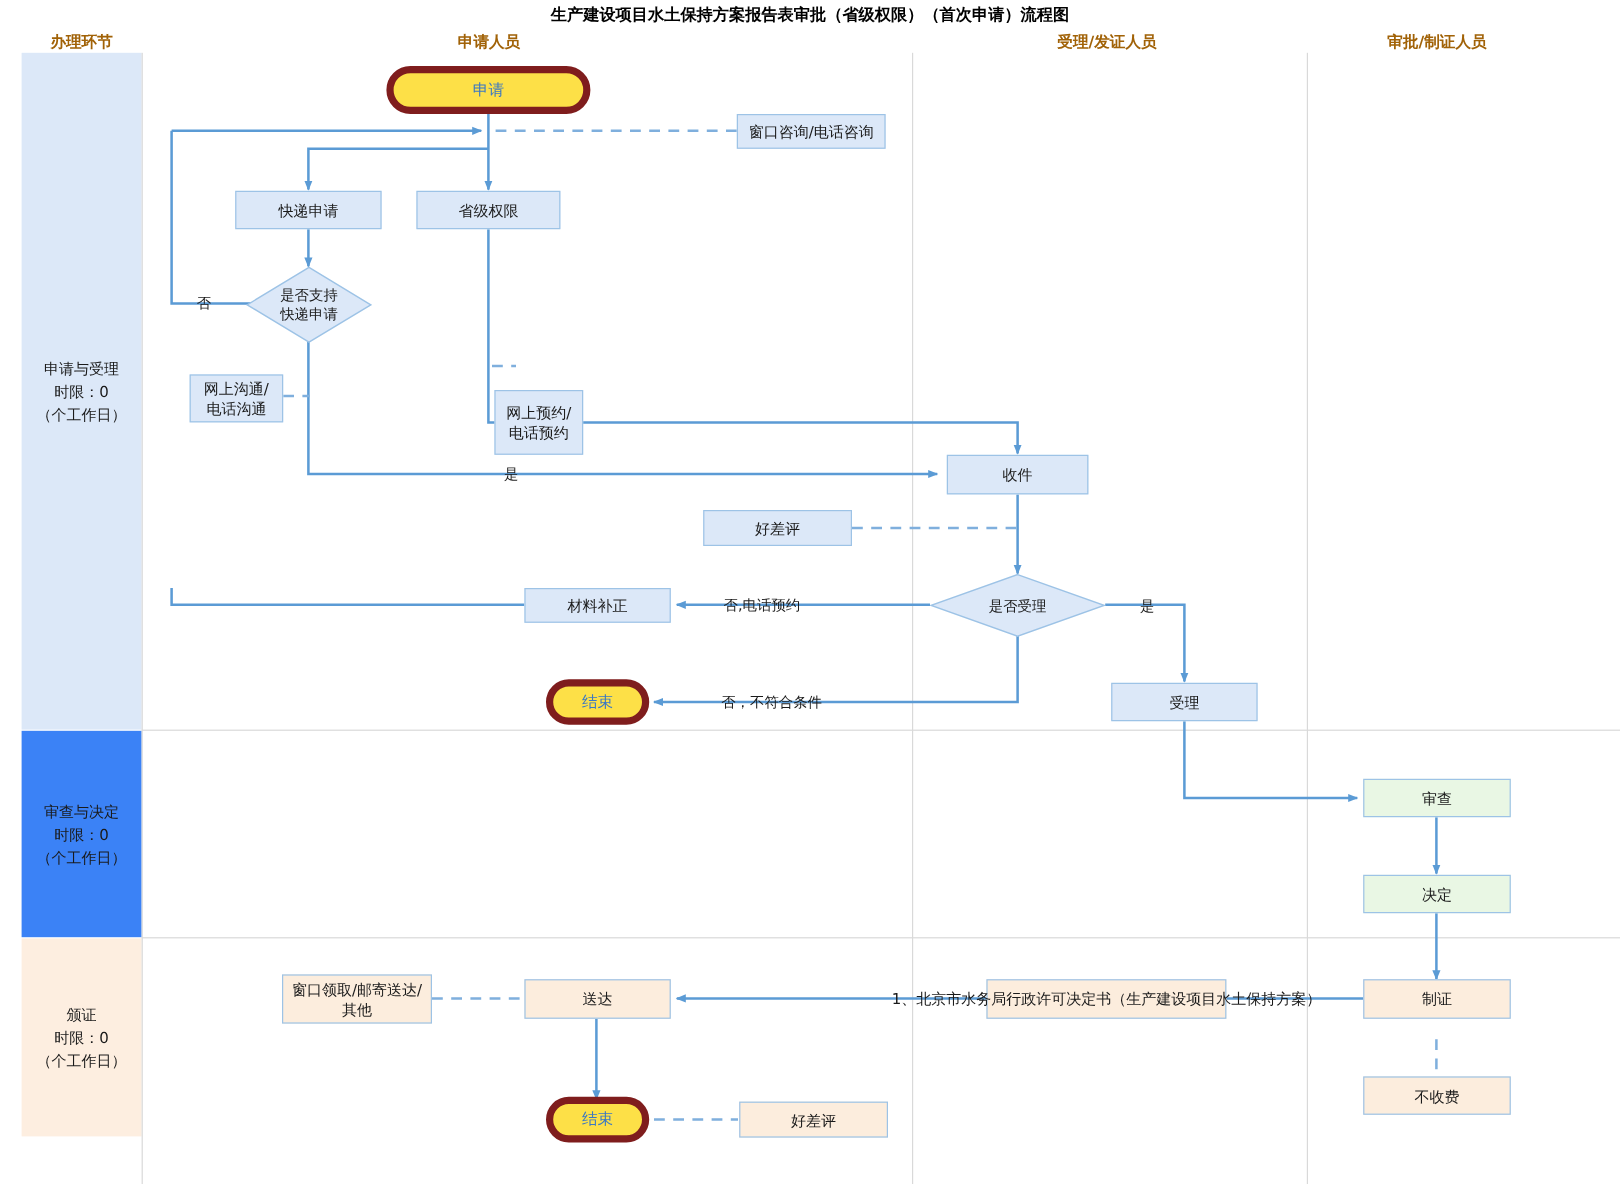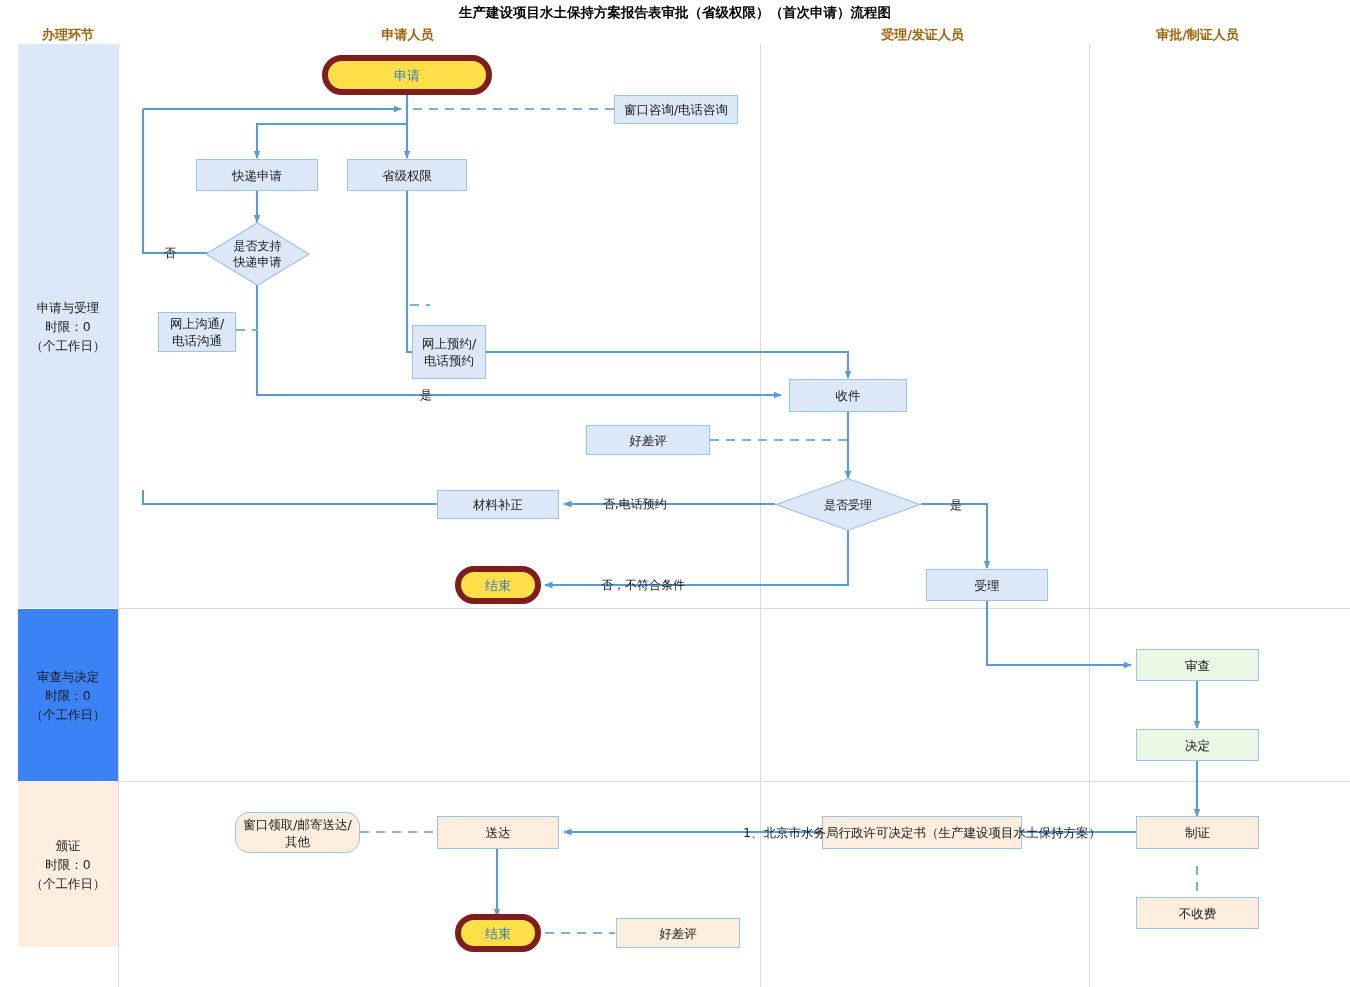--- a/index.html
+++ b/index.html
@@ -174,21 +174,21 @@
   <div class="node n-green" style="left:1136px;top:729px;width:123px;height:32px;">决定</div>
 
   <div class="node n-orange" style="left:1136px;top:816px;width:123px;height:33px;">制证</div>
 
   <div class="node n-orange nowrap-overflow" style="left:822px;top:816px;width:200px;height:33px;">1、北京市水务局行政许可决定书（生产建设项目水土保持方案）</div>
 
   <div class="node n-orange" style="left:1136px;top:897px;width:123px;height:32px;">不收费</div>
 
   <div class="node n-orange" style="left:437px;top:816px;width:122px;height:33px;">送达</div>
 
-  <div class="node n-orange" style="left:235px;top:812px;width:125px;height:41px;border-radius:14px;">
+  <div class="node n-orange" style="left:235px;top:812px;width:125px;height:41px;">
     <span style="white-space:pre-line;">窗口领取/邮寄送达/
 其他</span>
   </div>
 
   <div class="node n-term" style="left:455px;top:914px;width:86px;height:38px;">结束</div>
 
   <div class="node n-orange" style="left:616px;top:918px;width:124px;height:30px;">好差评</div>
 
   <div class="edge-label" style="left:164px;top:245px;">否</div>
   <div class="edge-label" style="left:420px;top:387px;">是</div>

